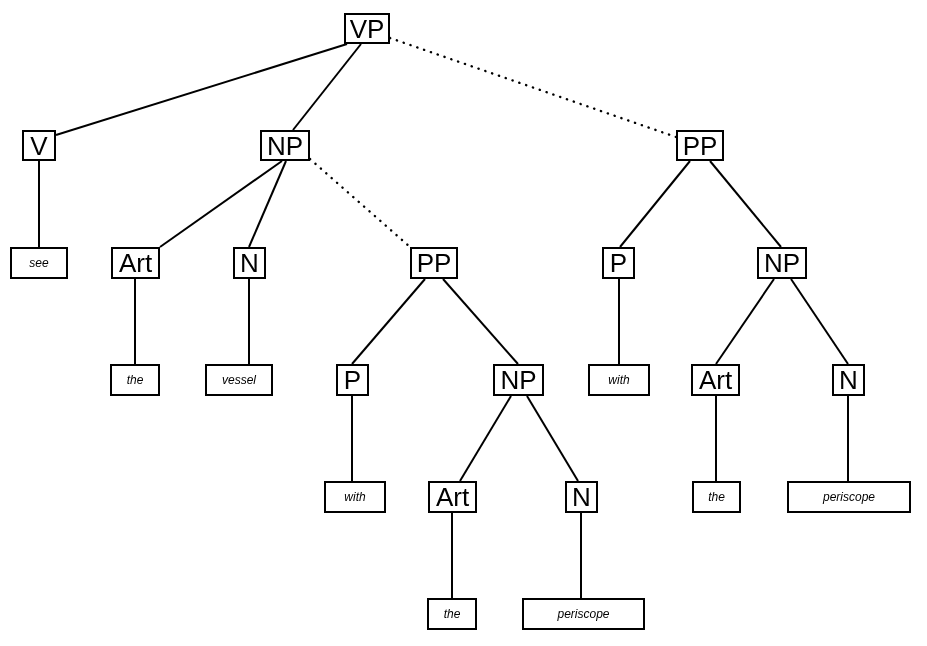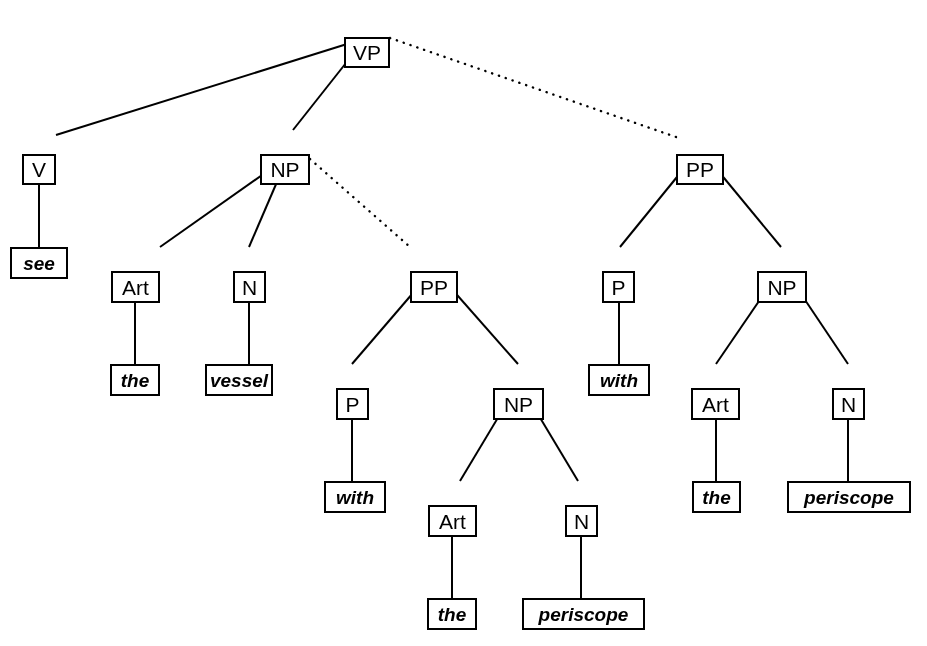--- a/index.html
+++ b/index.html
@@ -30,28 +30,26 @@
     background: #ffffff;
     color: #000000;
     display: flex;
     align-items: center;
     justify-content: center;
     line-height: 1;
     white-space: nowrap;
     z-index: 2;
   }
   .cat {
-    font-size: 21px;
+    font-size: 26px;
     font-style: normal;
-    margin-top: 24px;
   }
   .leaf {
-    font-size: 19px;
+    font-size: 12px;
     font-style: italic;
-    font-weight: bold;
   }
 </style>
 </head>
 <body>
 
 <div id="canvas">
   <svg id="edges" viewBox="0 0 927 646" xmlns="http://www.w3.org/2000/svg">
       <line x1="347" y1="44" x2="56" y2="135" stroke="#000000" stroke-width="2"></line>
       <line x1="361" y1="44" x2="293" y2="130" stroke="#000000" stroke-width="2"></line>
       <line x1="390" y1="38" x2="676" y2="137" stroke="#000000" stroke-width="2.4" stroke-linecap="round" stroke-dasharray="0.2 7"></line>

